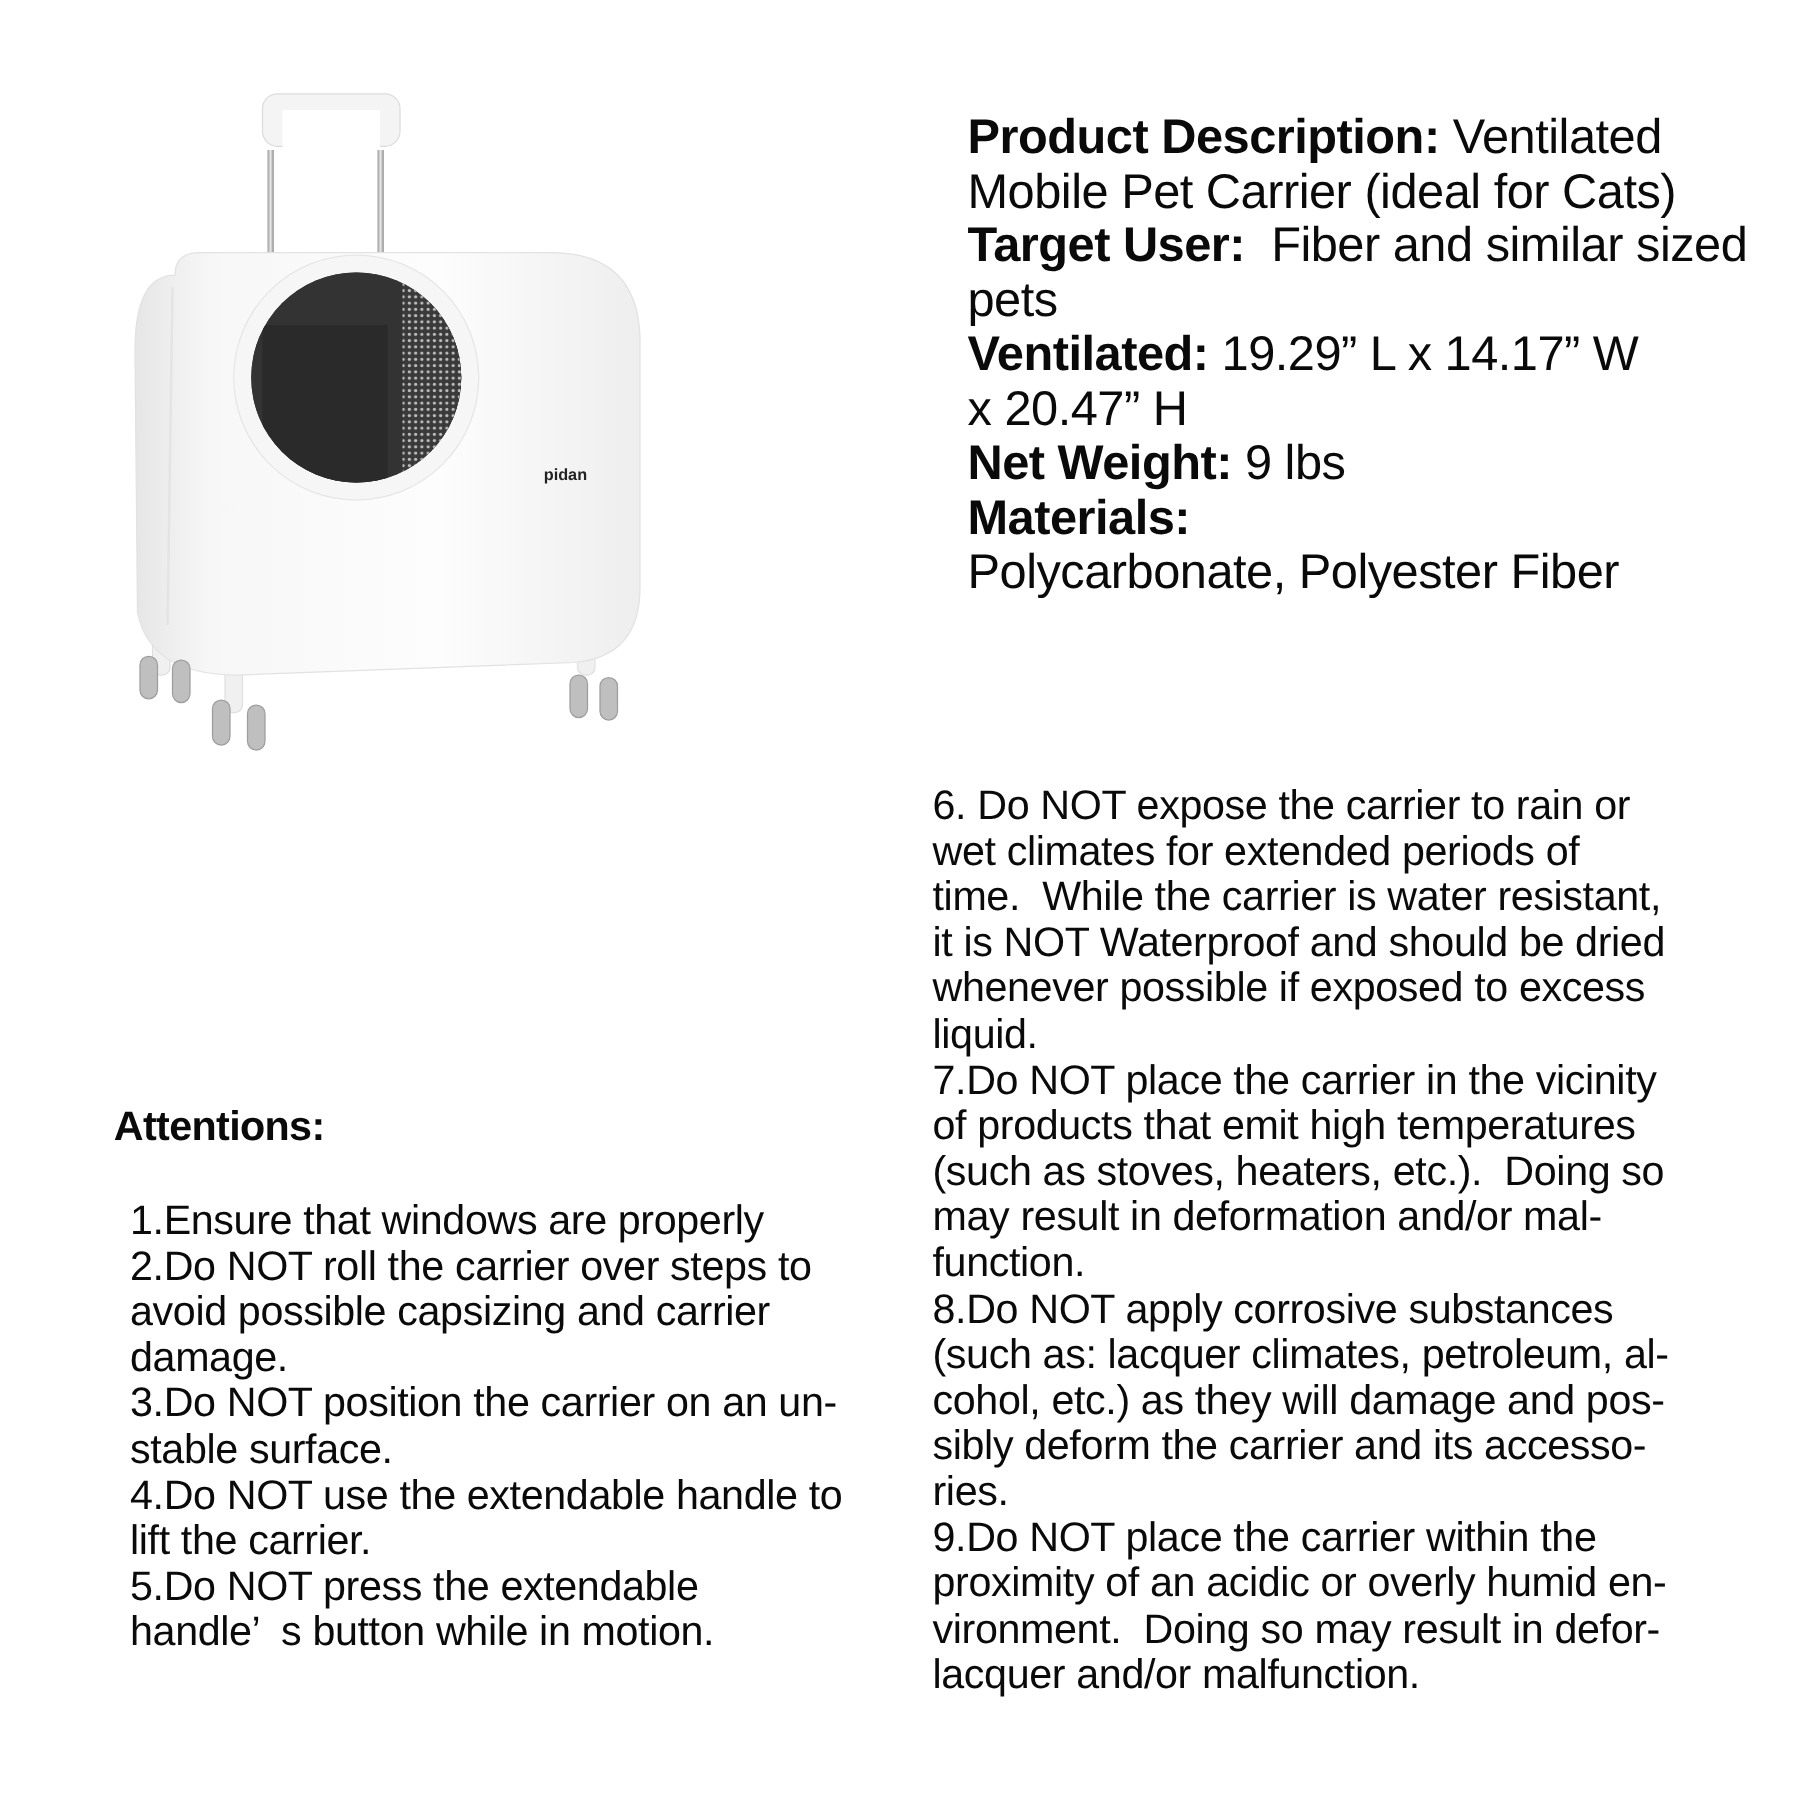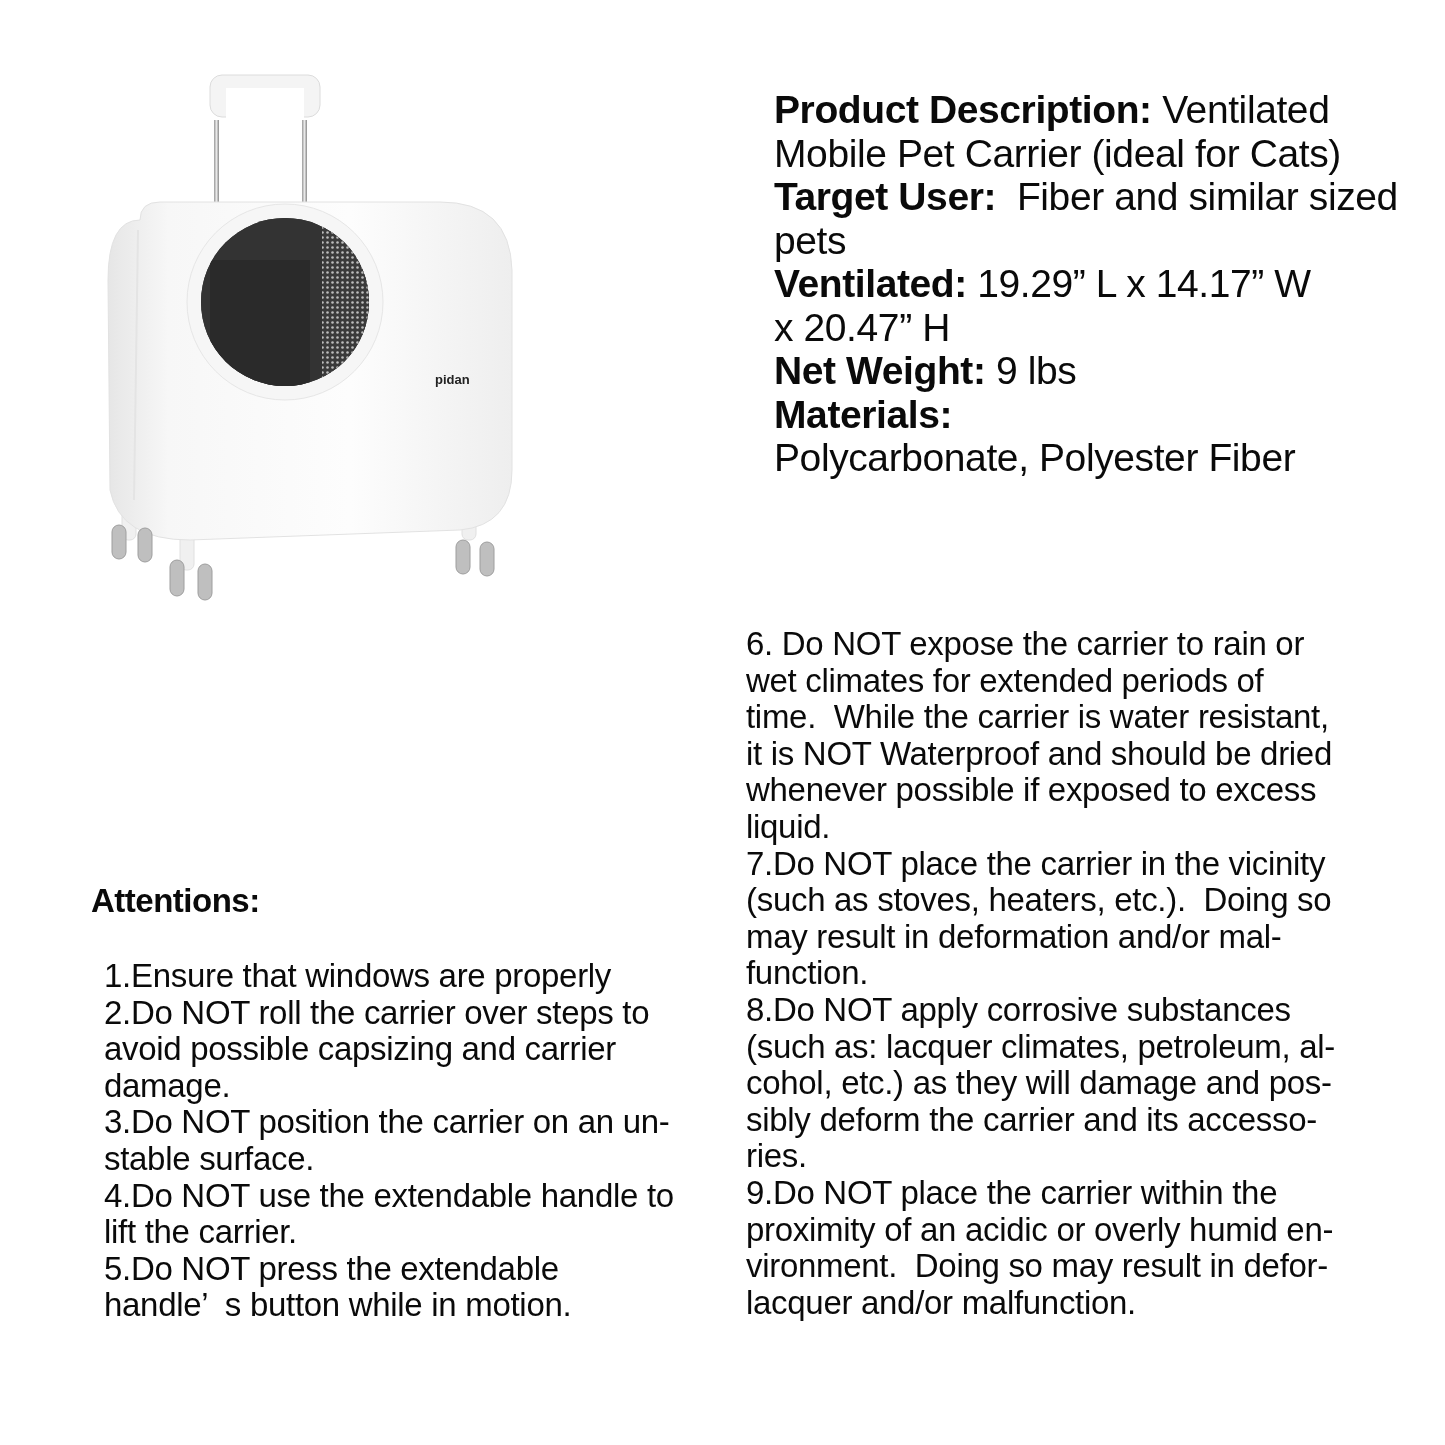--- a/index.html
+++ b/index.html
@@ -104,20 +104,21 @@
 </div>
 
 <div class="abs list list-right">
   <span class="line">6. Do NOT expose the carrier to rain or</span>
   <span class="line">wet climates for extended periods of</span>
   <span class="line">time.  While the carrier is water resistant,</span>
   <span class="line">it is NOT Waterproof and should be dried</span>
   <span class="line">whenever possible if exposed to excess</span>
   <span class="line">liquid.</span>
   <span class="line">7.Do NOT place the carrier in the vicinity</span>
+  <span class="line">of products that emit high temperatures</span>
   <span class="line">(such as stoves, heaters, etc.).  Doing so</span>
   <span class="line">may result in deformation and/or mal-</span>
   <span class="line">function.</span>
   <span class="line">8.Do NOT apply corrosive substances</span>
   <span class="line">(such as: lacquer climates, petroleum, al-</span>
   <span class="line">cohol, etc.) as they will damage and pos-</span>
   <span class="line">sibly deform the carrier and its accesso-</span>
   <span class="line">ries.</span>
   <span class="line">9.Do NOT place the carrier within the</span>
   <span class="line">proximity of an acidic or overly humid en-</span>

